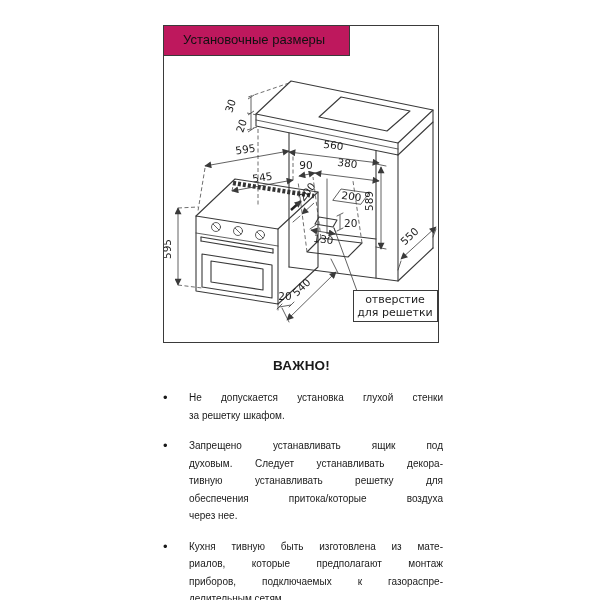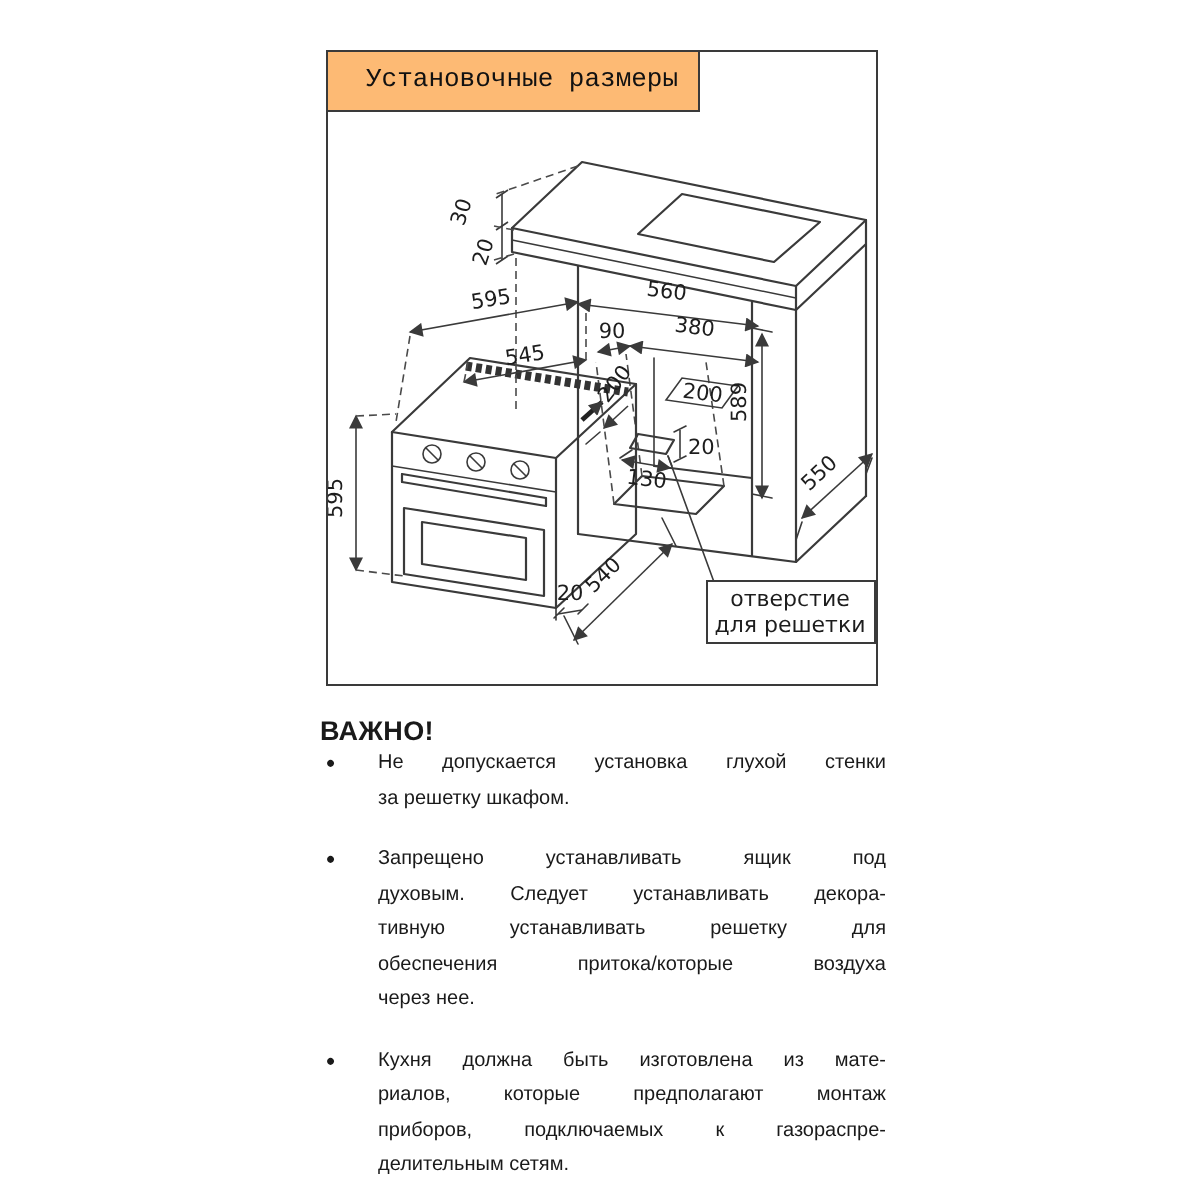--- a/index.html
+++ b/index.html
@@ -3,32 +3,32 @@
 <meta charset="utf-8">
 <style>
   html,body{margin:0;padding:0;background:#fff;}
   .page{position:relative;width:600px;height:600px;background:#fff;overflow:hidden;
         font-family:"Liberation Sans", sans-serif;color:#1a1a1a;}
   
   .figure-box{position:absolute;left:163px;top:25px;width:276px;height:318px;
               border:1.5px solid #3a3a3a;box-sizing:border-box;background:#fff;}
   .title-cell{position:absolute;left:0;top:0;width:186px;height:30px;
               border-right:1.5px solid #3a3a3a;border-bottom:1.5px solid #3a3a3a;
-              box-sizing:border-box;background:#fdba74;z-index:2;font-family:Liberation Mono, monospace;}
+              box-sizing:border-box;background:#be185d;z-index:2;}
   .title-cell span{display:block;padding-left:19px;line-height:27px;font-size:13px;color:#111;}
   .figure-box svg{position:absolute;left:0;top:0;z-index:1;}
   svg .ln{stroke:#3a3a3a;fill:none;stroke-width:1.1;stroke-linecap:round;stroke-linejoin:round;}
   svg .tn{stroke:#3a3a3a;fill:none;stroke-width:.8;stroke-linecap:round;}
   svg .dash{stroke:#4a4a4a;fill:none;stroke-width:.8;stroke-dasharray:4 2.5;}
   svg .dim{stroke:#3a3a3a;fill:none;stroke-width:.8;}
   svg text{font-family:"DejaVu Sans", sans-serif;font-size:10.5px;fill:#1d1d1d;}
   svg .co{font-size:11px;}
   
   .important{position:absolute;left:160px;top:358px;width:283px;}
-  .imp-heading{font-size:13.5px;font-weight:bold;margin:0 0 0 0;letter-spacing:.2px;}
+  .imp-heading{font-size:13.5px;font-weight:bold;margin:0 0 16px 0;letter-spacing:.2px;text-align:center;}
   .li-row{display:flex;margin-bottom:13px;}
   .bullet{width:29px;font-size:13px;line-height:17.5px;padding-left:3px;box-sizing:border-box;}
   .li-text{flex:1;font-size:10px;line-height:17.5px;}
   .jline{white-space:nowrap;text-align:justify;text-align-last:justify;}
   .jline.last{text-align-last:left;}
 </style>
 </head>
 <body>
 
 <div class="page">
@@ -185,21 +185,21 @@
             <div class="jline">Запрещено устанавливать ящик под</div>
             <div class="jline">духовым. Следует устанавливать декора-</div>
             <div class="jline">тивную устанавливать решетку для</div>
             <div class="jline">обеспечения притока/которые воздуха</div>
             <div class="jline last">через нее.</div>
           </div>
         </div>
         <div class="li-row">
           <div class="bullet">•</div>
           <div class="li-text">
-            <div class="jline">Кухня должна быть изготовлена из мате-</div>
+            <div class="jline">Кухня тивную быть изготовлена из мате-</div>
             <div class="jline">риалов, которые предполагают монтаж</div>
             <div class="jline">приборов, подключаемых к газораспре-</div>
             <div class="jline last">делительным сетям.</div>
           </div>
         </div>
       </div>
   </div>
 
 </div>
 

